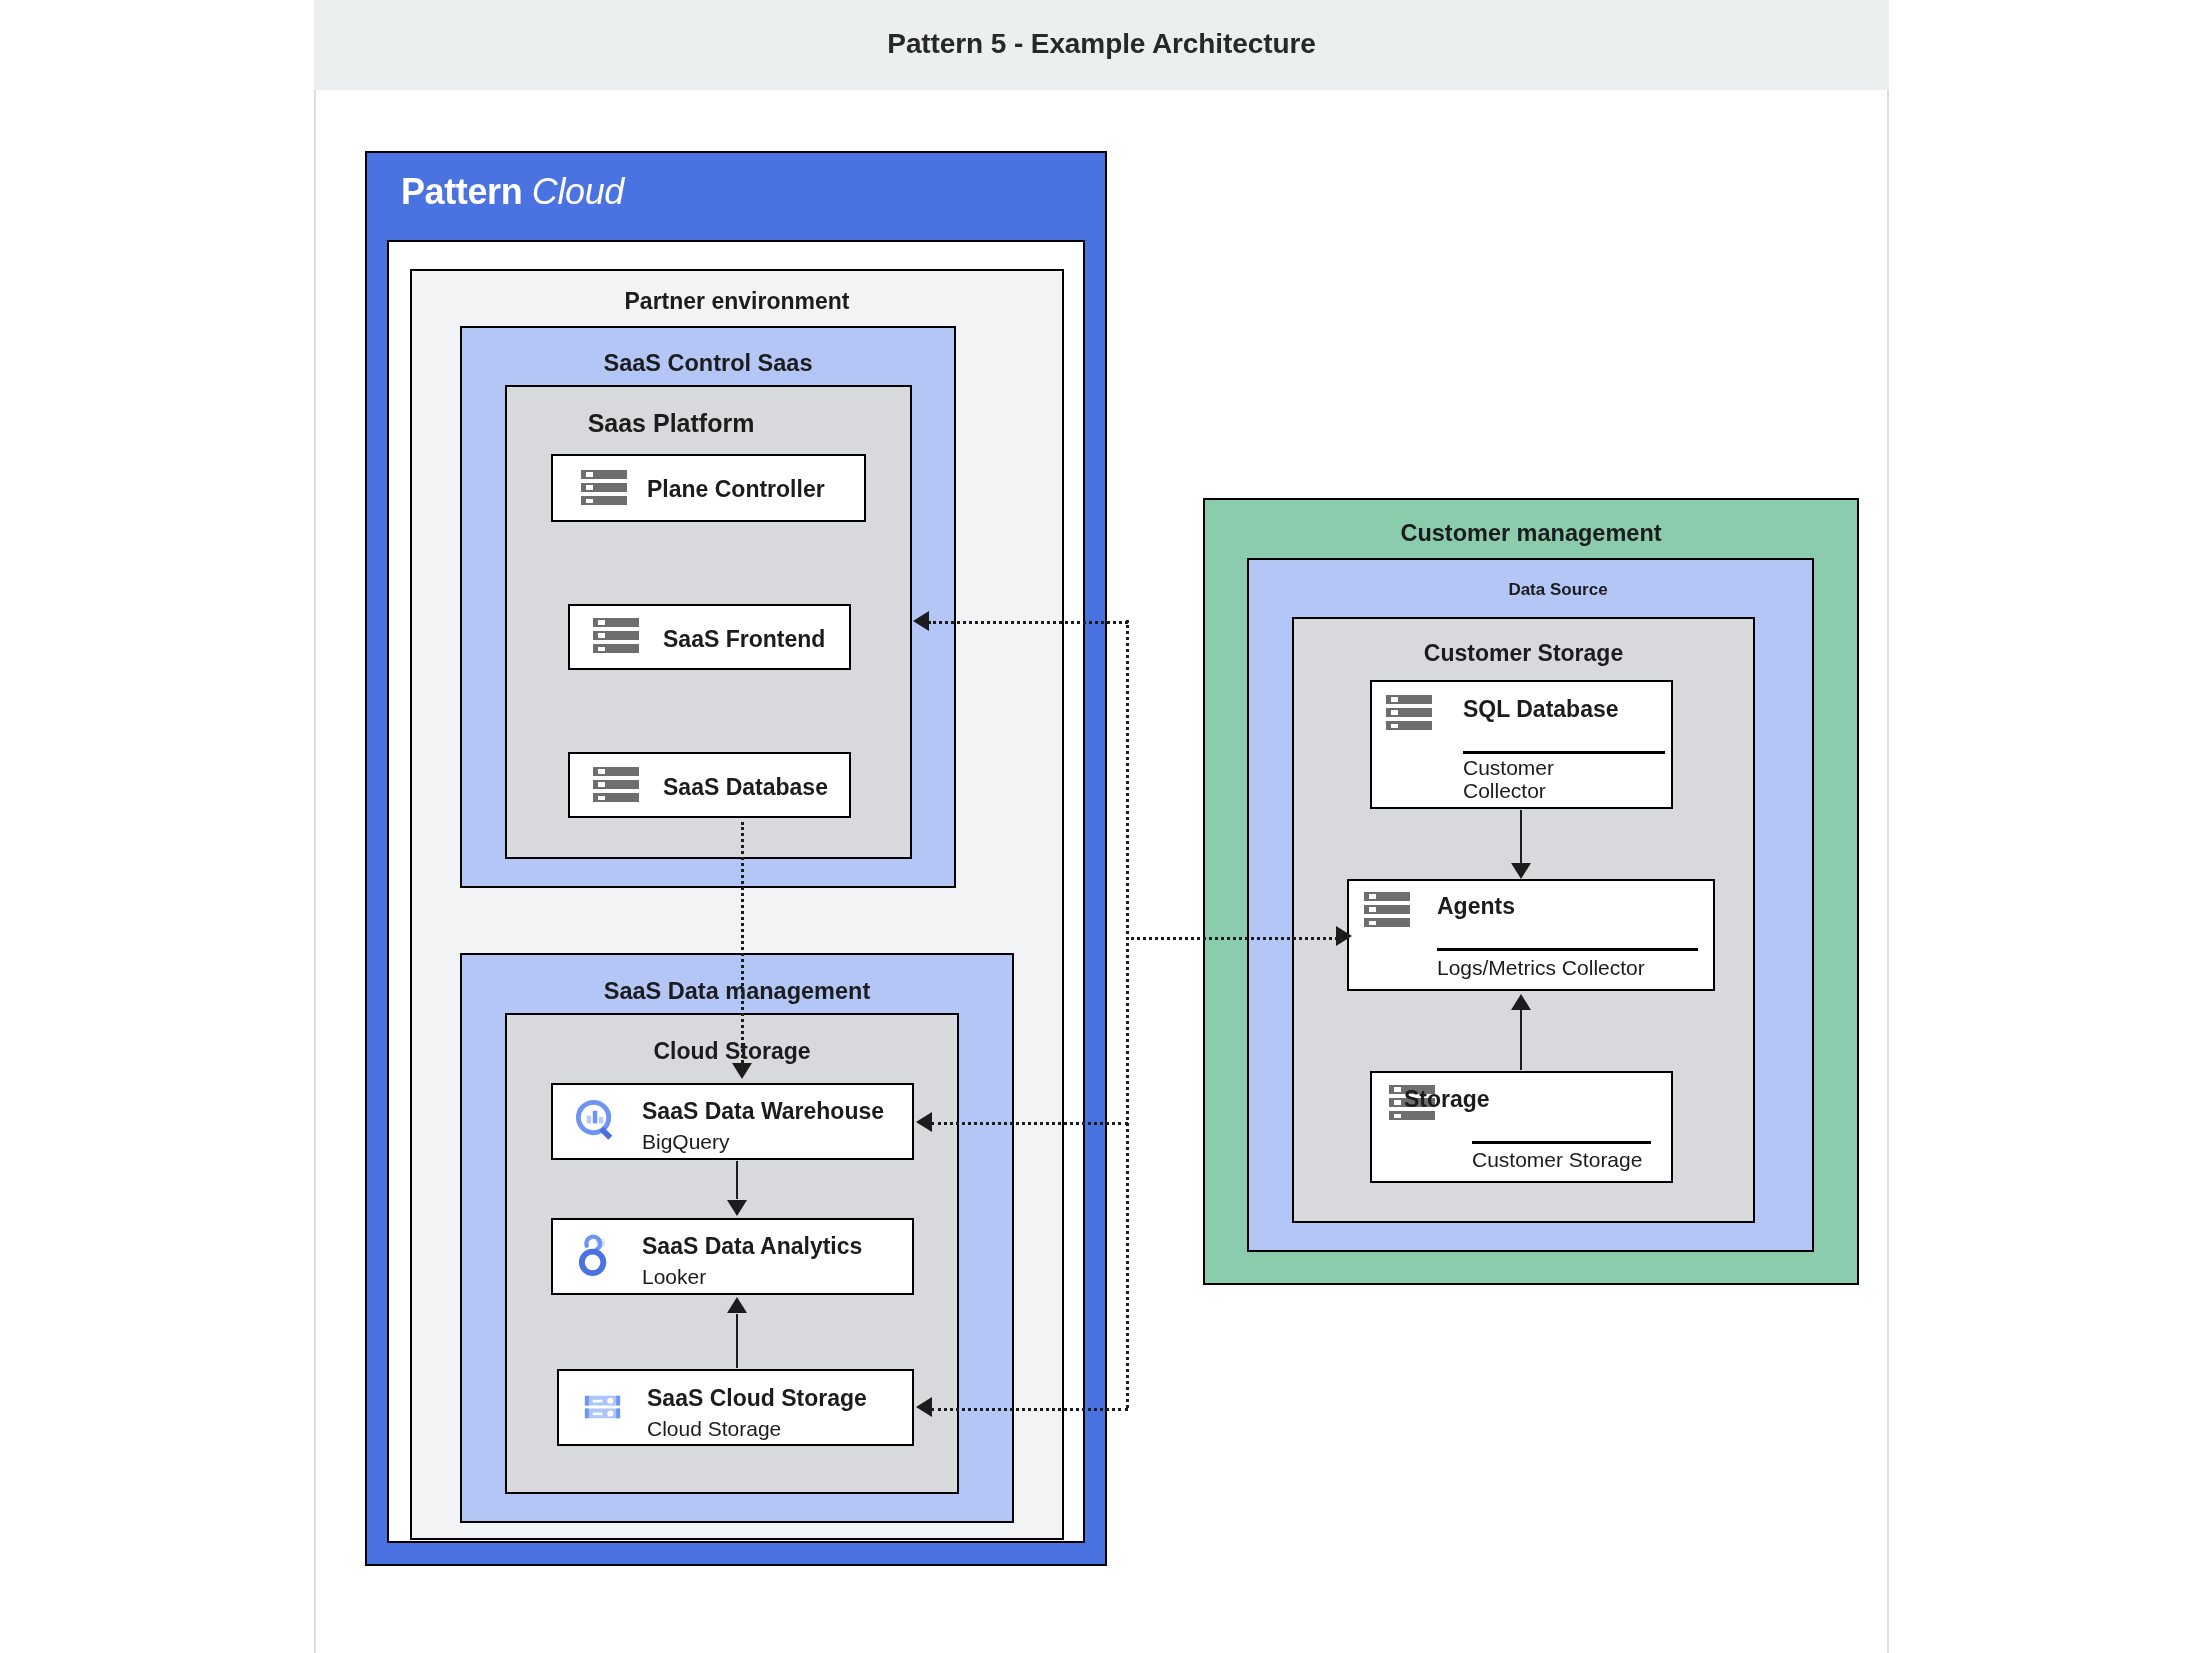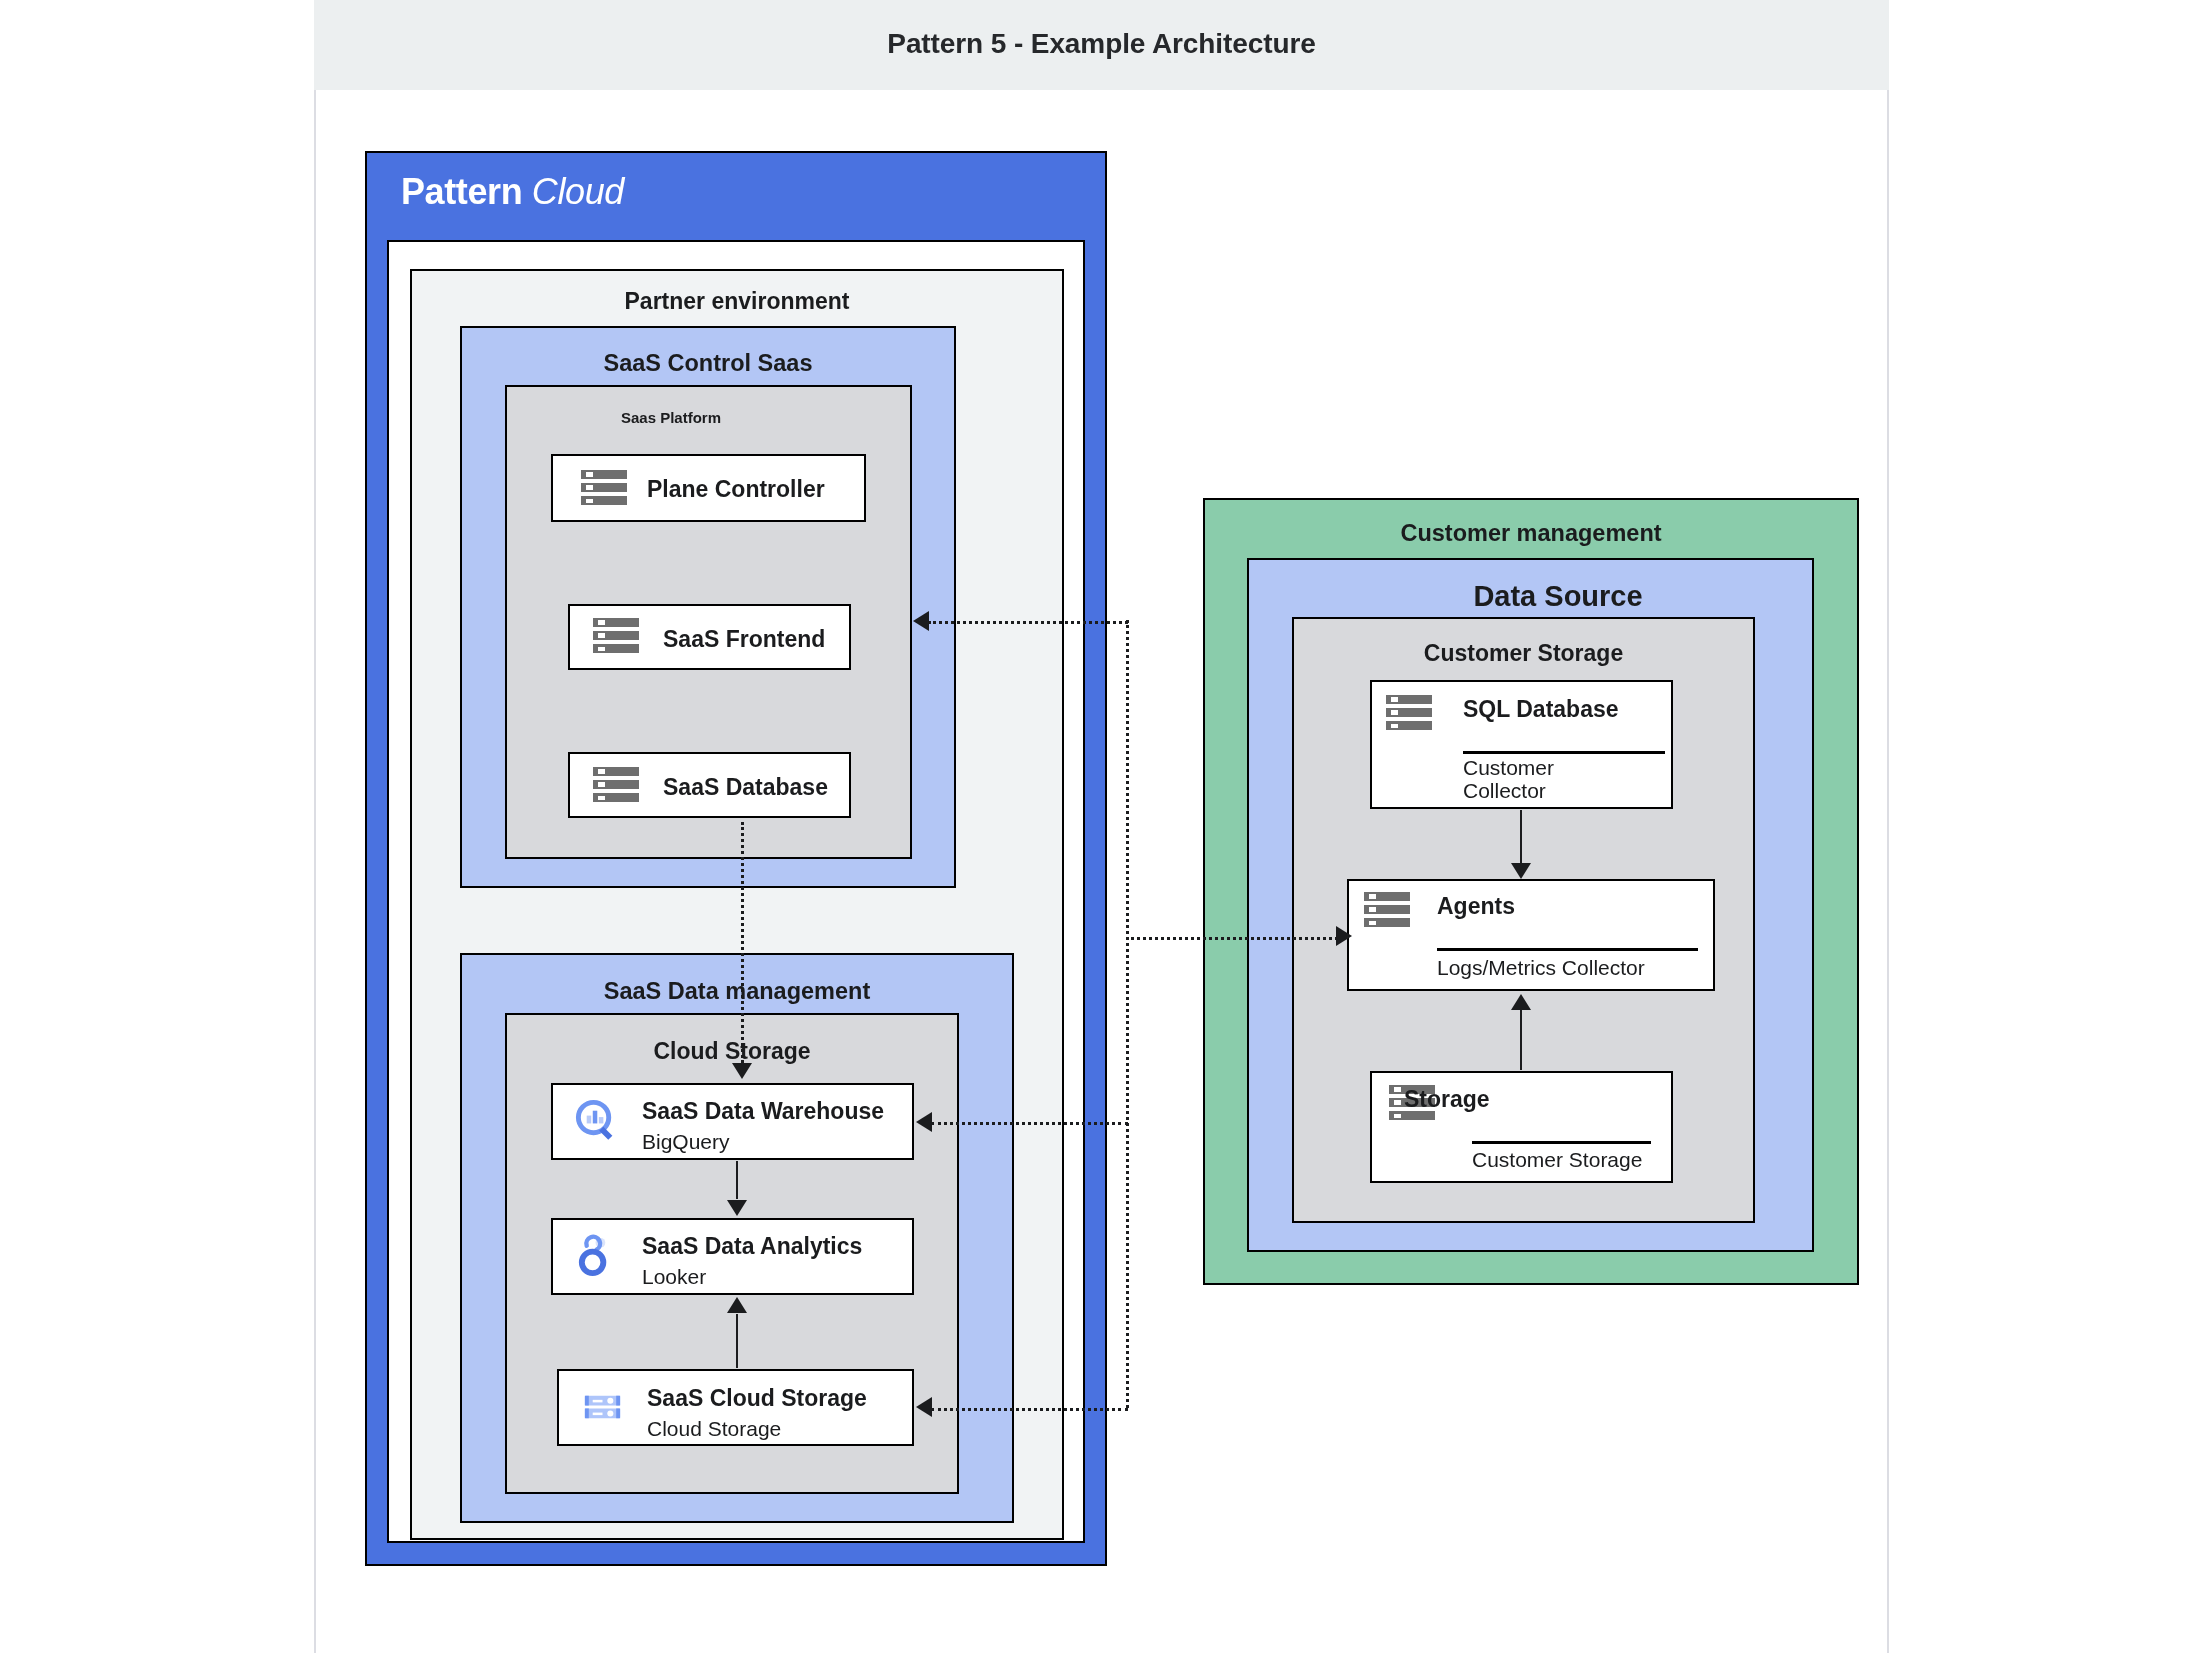--- a/index.html
+++ b/index.html
@@ -166,21 +166,21 @@
 
   <div class="box white-card" style="left:387px; top:240px; width:698px; height:1303px;"></div>
 
   <div class="box env-grey" style="left:410px; top:269px; width:654px; height:1271px;"></div>
   <div class="box-label" style="left:410px; top:288px; width:654px; font-size:23px;">Partner environment</div>
 
   <div class="box plane-blue" style="left:460px; top:326px; width:496px; height:562px;"></div>
   <div class="box-label" style="left:460px; top:350px; width:496px; font-size:23.5px;">SaaS Control Saas</div>
 
   <div class="box panel-grey" style="left:505px; top:385px; width:407px; height:474px;"></div>
-  <div class="box-label" style="left:505px; top:409px; width:332px; font-size:15px;">Saas Platform</div>
+  <div class="box-label" style="left:505px; top:409px; width:332px; font-size:25px;">Saas Platform</div>
 
   <div class="node" style="left:551px; top:454px; width:315px; height:68px;"></div>
   <div class="srv-icon" style="left:581px; top:470px; width:46px; height:35px;">
     <i style="width:46px;height:8.8px;margin-bottom:4.4px;">
         <i>
           <u style="position: absolute; left: 5.1px; top: 2.2px; width: 7.4px; height: 4.4px; background: rgb(255, 255, 255); display: block;"></u>
         </i>
         <u style="position: absolute; left: 5.1px; top: 2.2px; width: 7.4px; height: 4.4px; background: rgb(255, 255, 255); display: block;"></u>
       </i>
     <i style="width:46px;height:8.8px;margin-bottom:4.4px;">
@@ -259,21 +259,21 @@
     <circle cx="32" cy="18.2" r="3.1" fill="#ffffff"></circle>
     <circle cx="32" cy="31.2" r="3.1" fill="#ffffff"></circle>
   </svg>
   <div class="node-title" style="left:647px; top:1385px;">SaaS Cloud Storage</div>
   <div class="node-sub" style="left:647px; top:1417px;">Cloud Storage</div>
 
   <div class="box cust-green" style="left:1203px; top:498px; width:656px; height:787px;"></div>
   <div class="box-label" style="left:1203px; top:520px; width:656px; font-size:23.5px;">Customer management</div>
 
   <div class="box plane-blue" style="left:1247px; top:558px; width:567px; height:694px;"></div>
-  <div class="box-label" style="left:1247px; top:580px; width:622px; font-size:29px;">Data Source</div>
+  <div class="box-label" style="left:1247px; top:580px; width:622px; font-size:17px;">Data Source</div>
 
   <div class="box panel-grey" style="left:1292px; top:617px; width:463px; height:606px;"></div>
   <div class="box-label" style="left:1292px; top:640px; width:463px; font-size:23px;">Customer Storage</div>
 
   <div class="node" style="left:1370px; top:680px; width:303px; height:129px;"></div>
   <div class="srv-icon" style="left:1386px; top:695px; width:46px; height:35px;">
     <i style="width:46px;height:8.8px;margin-bottom:4.4px;">
         <u style="position: absolute; left: 5.1px; top: 2.2px; width: 7.4px; height: 4.4px; background: rgb(255, 255, 255); display: block;"></u>
       </i>
     <i style="width:46px;height:8.8px;margin-bottom:4.4px;">

